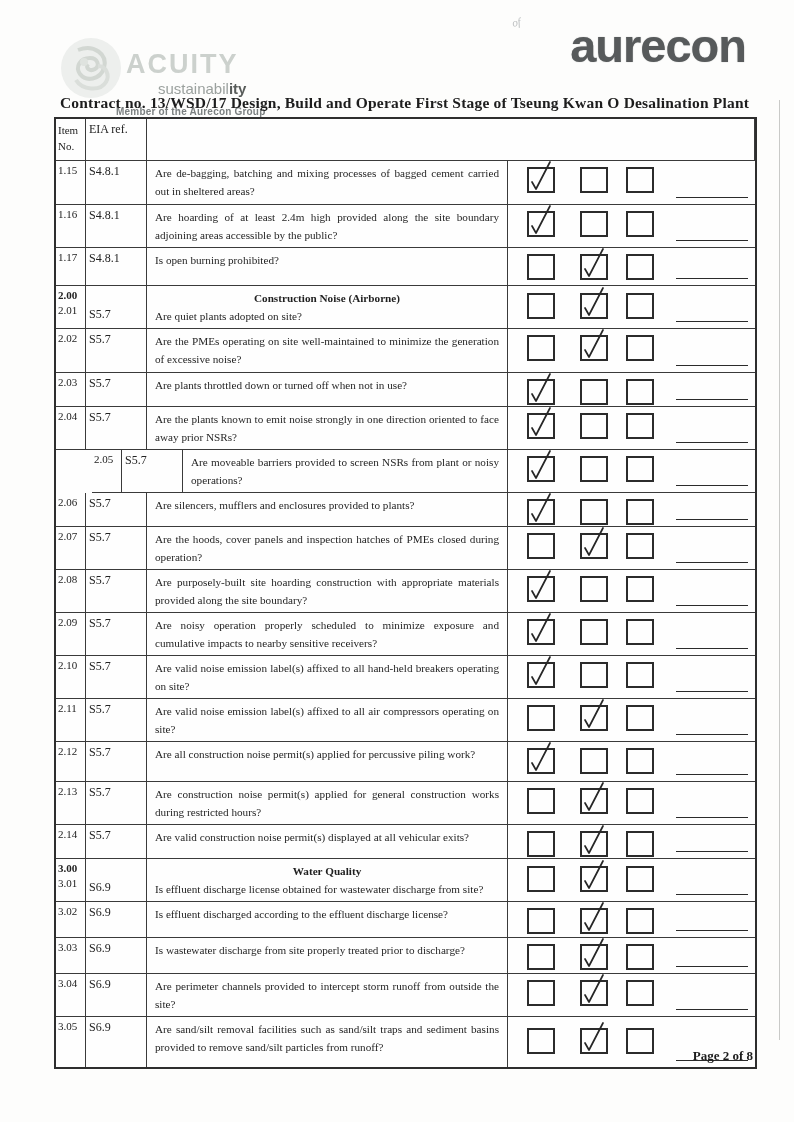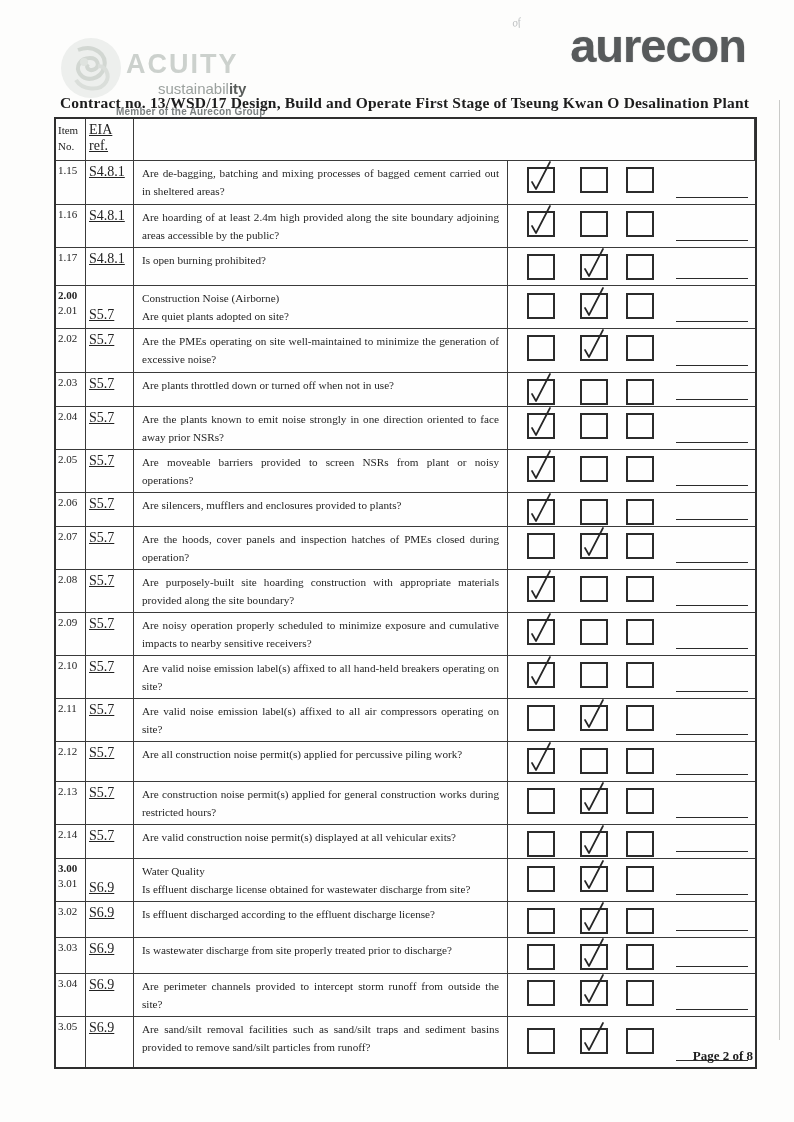--- a/index.html
+++ b/index.html
@@ -47,37 +47,37 @@
     position:absolute; left:54px; top:94px; width:701px; margin:0;
     font-size:15.5px; font-weight:bold; text-align:center;
     color:#1d1d1d; letter-spacing:.2px; white-space:nowrap;
   }
 
   
   .checklist { position:absolute; left:54px; top:117px; width:699px; border:2px solid #2e2e2e; background:#fefefe; }
   .row { display:flex; border-bottom:1.5px solid #3a3a3a; position:relative; box-sizing:border-box; }
   .row:last-child { border-bottom:none; }
   .c-item { width:26px; min-width:26px; border-right:1.5px solid #3a3a3a; padding:3px 1px 2px 2px; font-size:11px; box-sizing:content-box; }
-  .c-ref  { width:41px; min-width:41px; border-right:1.5px solid #3a3a3a; padding:3px 3px 2px 3px; font-size:14px;text-decoration:underline; }
+  .c-ref  { width:41px; min-width:41px; border-right:1.5px solid #3a3a3a; padding:3px 16px 2px 3px; font-size:12px; }
   .c-q    { flex:1; border-right:1.5px solid #3a3a3a; padding:3px 8px; font-size:11.2px; line-height:18px; text-align:justify; color:#1f1f1f; }
   .c-checks { width:247px; min-width:247px; position:relative; }
 
   .thead { min-height:42px; }
   .thead .c-item span { display:block; line-height:16px; }
   .h-label { position:absolute; top:5px; font-size:11.5px; text-align:center; color:#1f1f1f; }
   .h-na    { left:11px;  width:44px; }
   .h-yes   { left:63px;  width:44px; }
   .h-no    { left:110px; width:44px; }
   .h-photo { left:152px; width:92px; }
 
   .sec-no { font-weight:bold; }
   .item-no { display:block; }
   .sec .item-no { margin-top:3px; }
   .sec .c-ref { padding-top:21px; }
-  .sec-title { font-weight:normal; text-align:left; }
+  .sec-title { font-weight:bold; text-align:center; }
 
   .box {
     position:absolute; top:6px; width:24px; height:22px;
     border:2px solid #2b2b2b; background:transparent;
   }
   .box-na  { left:19px; }
   .box-yes { left:72px; }
   .box-no  { left:118px; }
   .sec .box, .vcenter .box { top:calc(50% - 14px); }
   .box svg { position:absolute; left:-4px; top:-11px; width:30px; height:36px; overflow:visible; }
@@ -280,21 +280,21 @@
       <span class="box box-na">
               <svg viewBox="0 0 30 36">
                 <path d="M7 24 L11 31 L25 4"></path>
               </svg>
             </span>
       <span class="box box-yes"></span>
       <span class="box box-no"></span>
       <span class="remark-line"></span>
     </div>
   </div>
-        <div class="row trow" style="min-height: 38px;">
+        <div class="row trow" style="min-height: 38px; margin-left: 36px;">
     <div class="c-item">
 
       <span class="item-no">2.05</span>
     </div>
     <div class="c-ref">
       <span>S5.7</span>
     </div>
     <div class="c-q">
 
       <div class="q">Are moveable barriers provided to screen NSRs from plant or noisy operations?</div>

